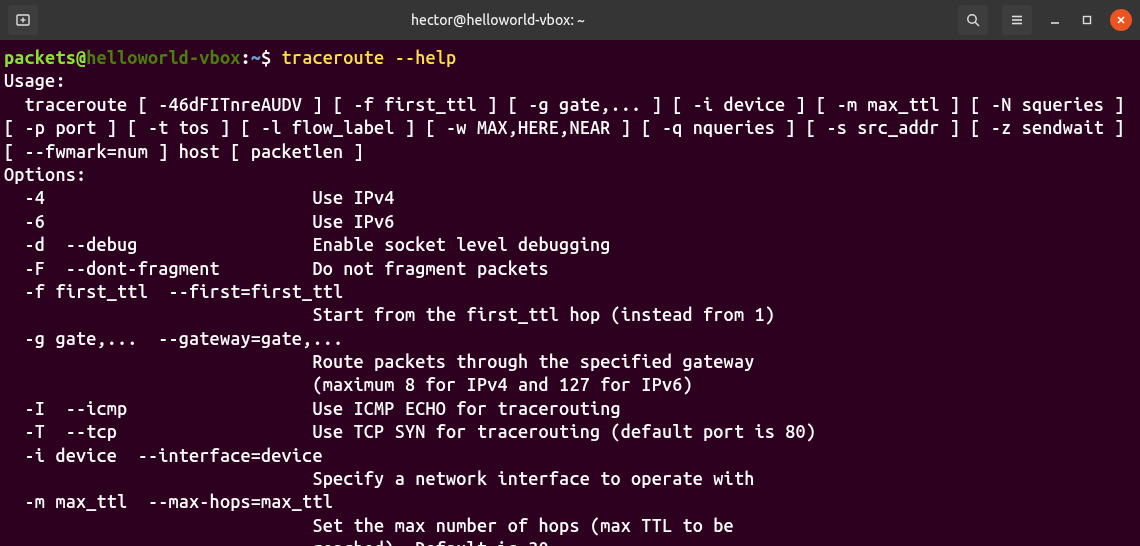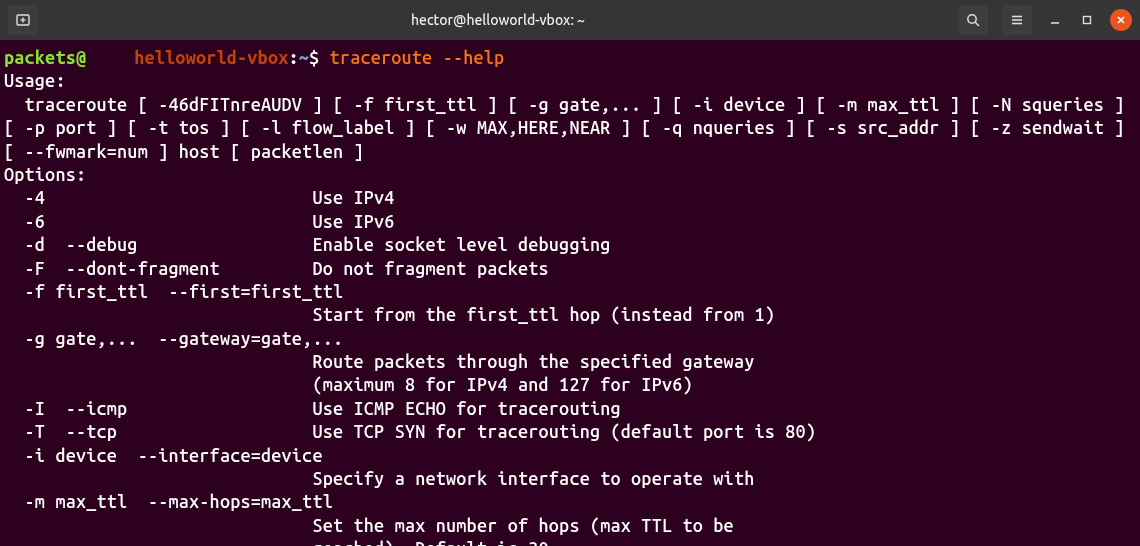--- a/index.html
+++ b/index.html
@@ -42,25 +42,25 @@
   .win-ctrl.close { background: #e95420; color: #fff; width: 22px; height: 22px; }
   .win-ctrl svg { width: 10px; height: 10px; }
   .terminal {
     padding: 6px 4px 4px 4px;
     white-space: pre-wrap;
     word-break: break-all;
     font-weight: 500;
     letter-spacing: 0.2px;
   }
   .prompt-user { color: #8ae234; font-weight: bold; }
-  .prompt-host { color: #c2410c; font-weight: bold; padding-left: 48px; }
+  .prompt-host { color: #4d7c0f; font-weight: bold; }
   .prompt-colon { color: #ffffff; font-weight: bold; }
   .prompt-path { color: #729fcf; font-weight: bold; }
   .prompt-symbol { color: #ffffff; }
-  .cmd { color: #f97316; }
+  .cmd { color: #fde047; }
 </style>
 </head>
 <body>
 
 <div class="titlebar">
   <div class="tb-btn">
     <svg viewBox="0 0 16 16">
         <rect x="2" y="3" width="12" height="10" rx="1" fill="none" stroke="currentColor" stroke-width="1.4"></rect>
         <line x1="8" y1="5.5" x2="8" y2="10.5" stroke="currentColor" stroke-width="1.4"></line>
         <line x1="5.5" y1="8" x2="10.5" y2="8" stroke="currentColor" stroke-width="1.4"></line>

